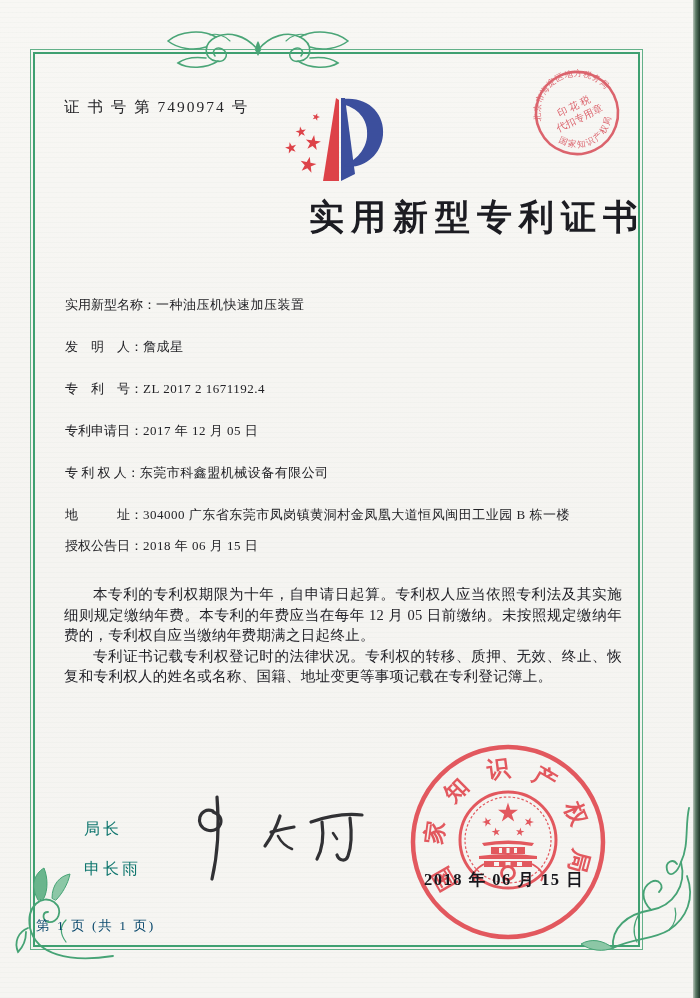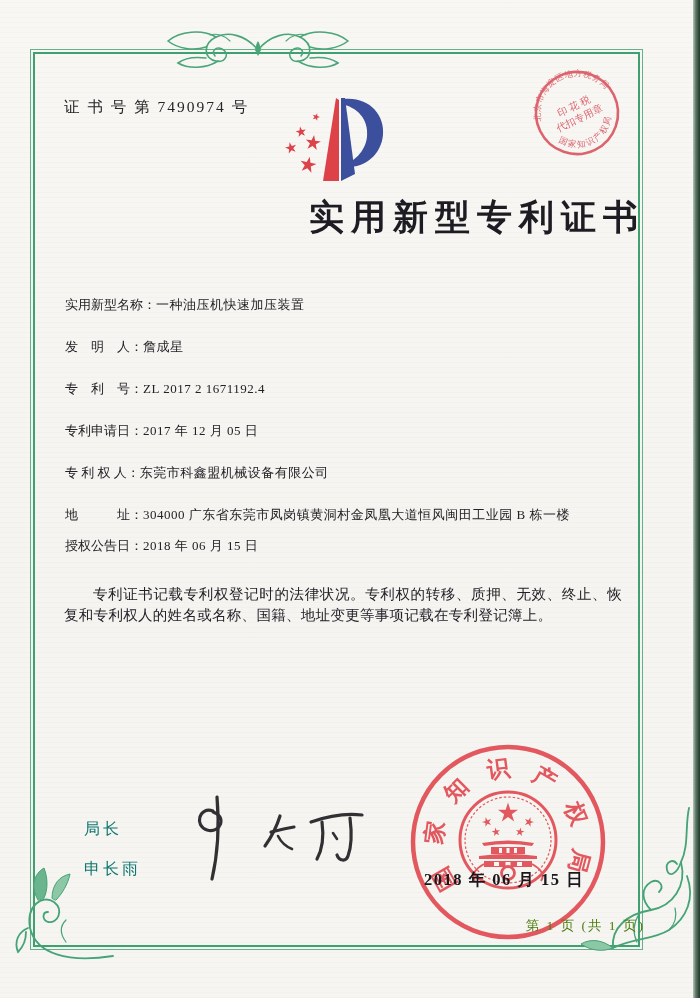--- a/index.html
+++ b/index.html
@@ -52,22 +52,22 @@
   .signoff{position:absolute;left:84px;top:819px;font-size:16px;letter-spacing:3px;color:#0f766e;font-family:Liberation Serif, serif;}
   .signoff .name{margin-top:19px;}
   .signature{position:absolute;left:183px;top:791px;}
   .seal{position:absolute;left:403px;top:737px;}
   .seal-date{
     position:absolute;left:424px;top:869px;
     font-size:16.5px;font-weight:bold;letter-spacing:1.5px;color:#17171c;white-space:nowrap;
   }
   .tax-stamp{position:absolute;left:519px;top:55px;}
   .footer{
-    position:absolute;left:30px;top:917px;width:615px;text-align:right;
-    font-size:13.5px;letter-spacing:2px;color:#4d7c0f;
+    position:absolute;left:36px;top:917px;width:615px;text-align:left;
+    font-size:13.5px;letter-spacing:2px;color:#0c4a6e;
   }
   .logo{position:absolute;left:262px;top:87px;}
   .orn-top{position:absolute;left:158px;top:25px;}
   .orn-bl{position:absolute;left:8px;top:866px;}
   .orn-br{position:absolute;left:577px;top:806px;}
   svg text{font-family:"Liberation Serif","DejaVu Serif",serif;}
 </style>
 </head>
 <body>
 
@@ -166,20 +166,21 @@
   </div>
   <div class="frow addr">
     <span class="flabel">地　　　址：</span><span class="fvalue">304000 广东省东莞市凤岗镇黄洞村金凤凰大道恒风闽田工业园 B 栋一楼</span>
   </div>
   <div class="frow grantrow">
     <span class="flabel">授权公告日：</span><span class="fvalue">2018 年 06 月 15 日</span>
   </div>
 </div>
 
 <div class="paras">
+  <p>本专利的专利权期限为十年，自申请日起算。专利权人应当依照专利法及其实施细则规定缴纳年费。本专利的年费应当在每年 12 月 05 日前缴纳。未按照规定缴纳年费的，专利权自应当缴纳年费期满之日起终止。</p>
   <p>专利证书记载专利权登记时的法律状况。专利权的转移、质押、无效、终止、恢复和专利权人的姓名或名称、国籍、地址变更等事项记载在专利登记簿上。</p>
 </div>
 
 <div class="signoff">
   <div>局长</div>
   <div class="name">申长雨</div>
 </div>
 
 <svg class="signature" width="190" height="100" viewBox="0 0 190 100">
   <g fill="none" stroke="#1c1c20" stroke-width="3.2" stroke-linecap="round" opacity="0.9">

